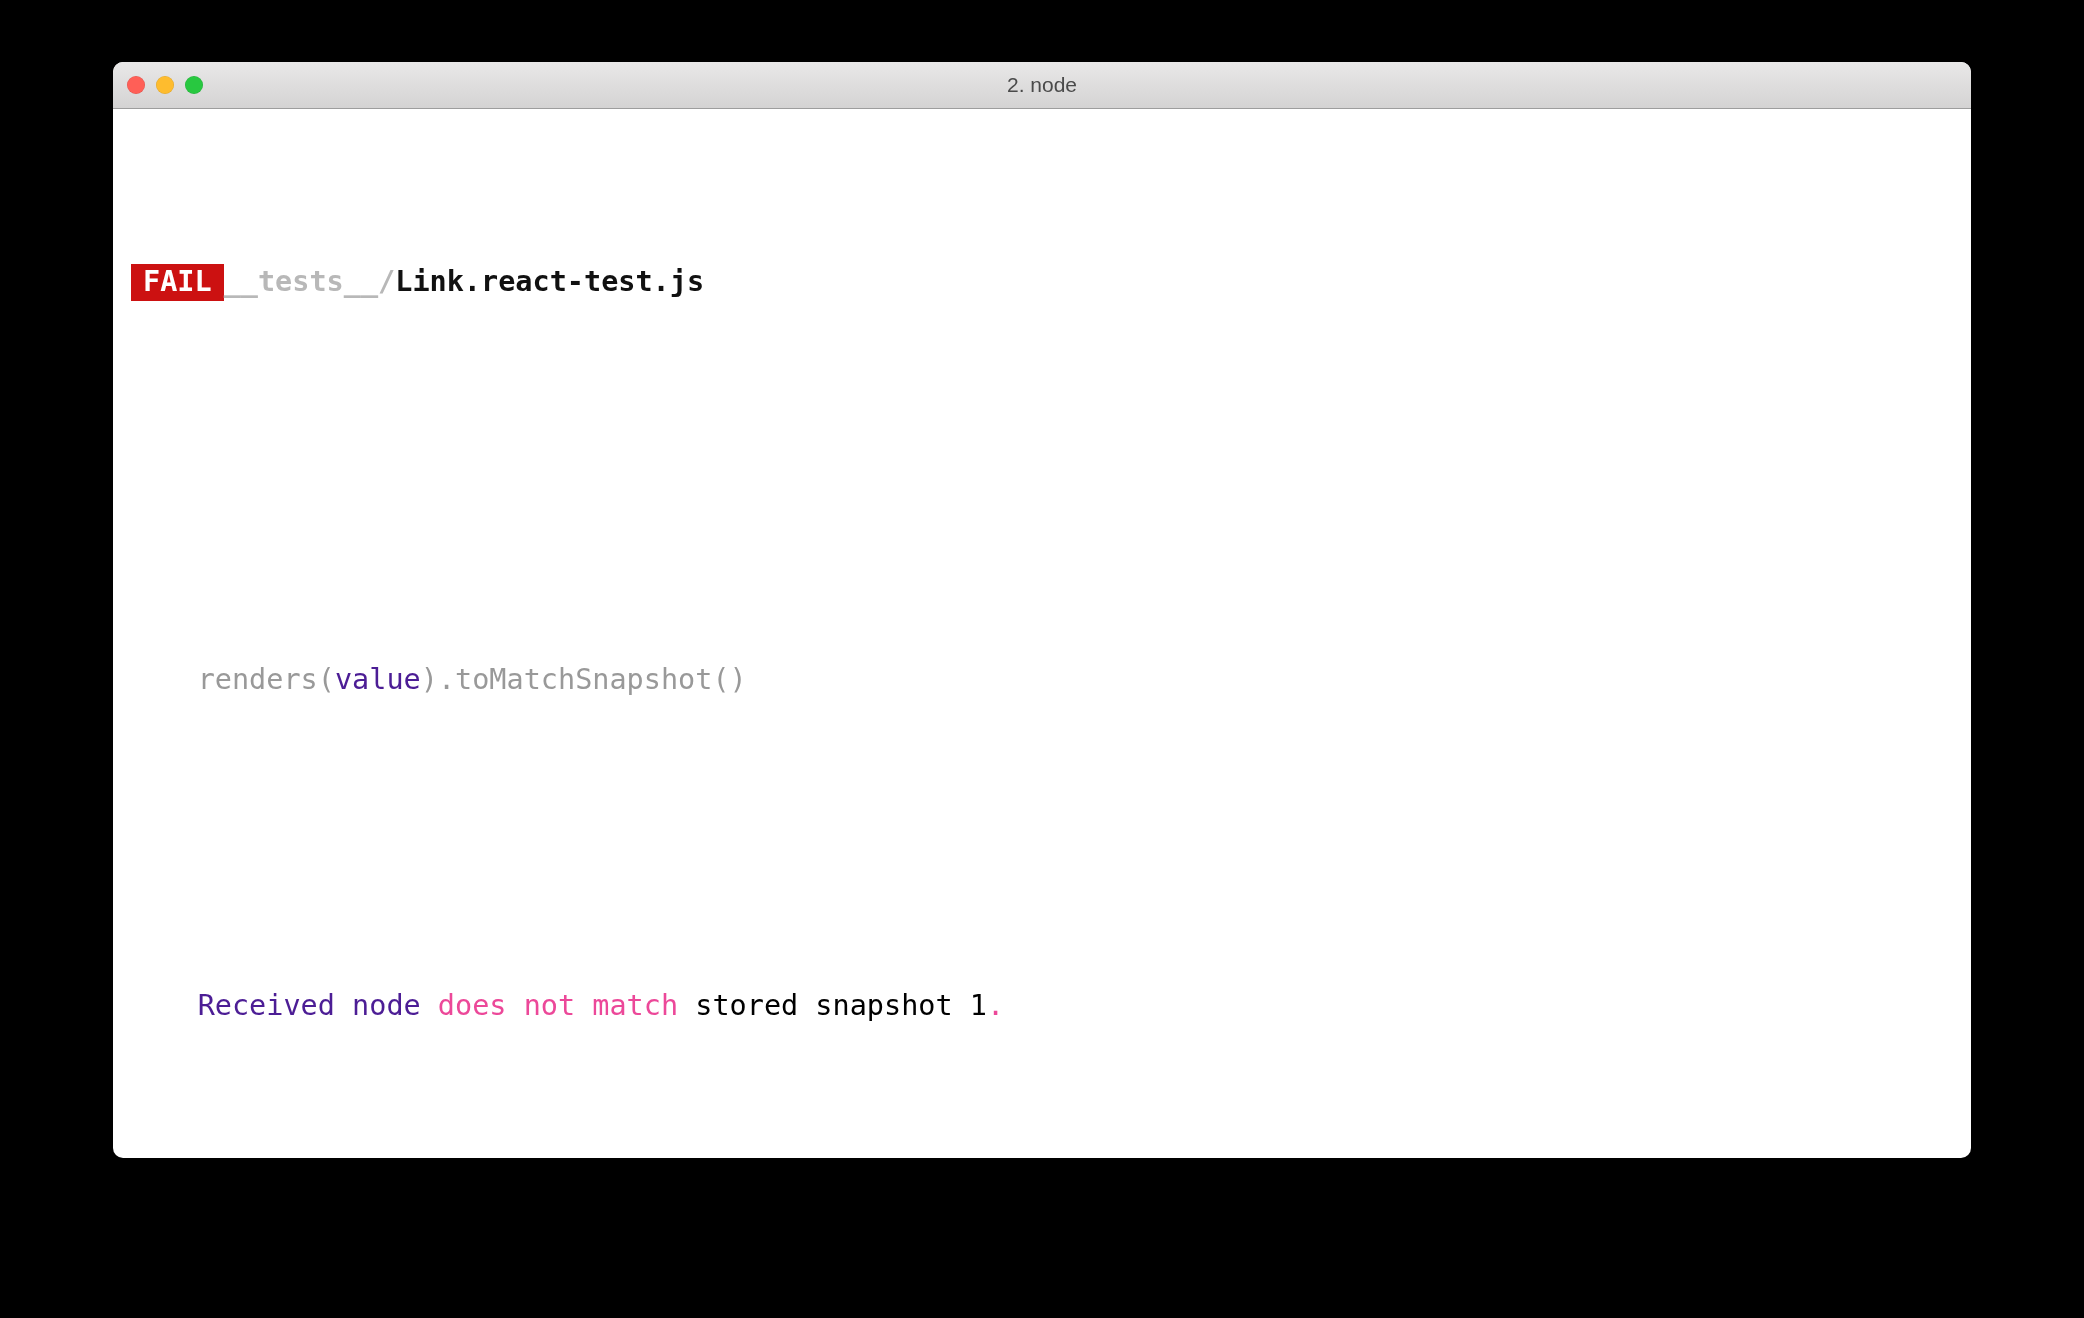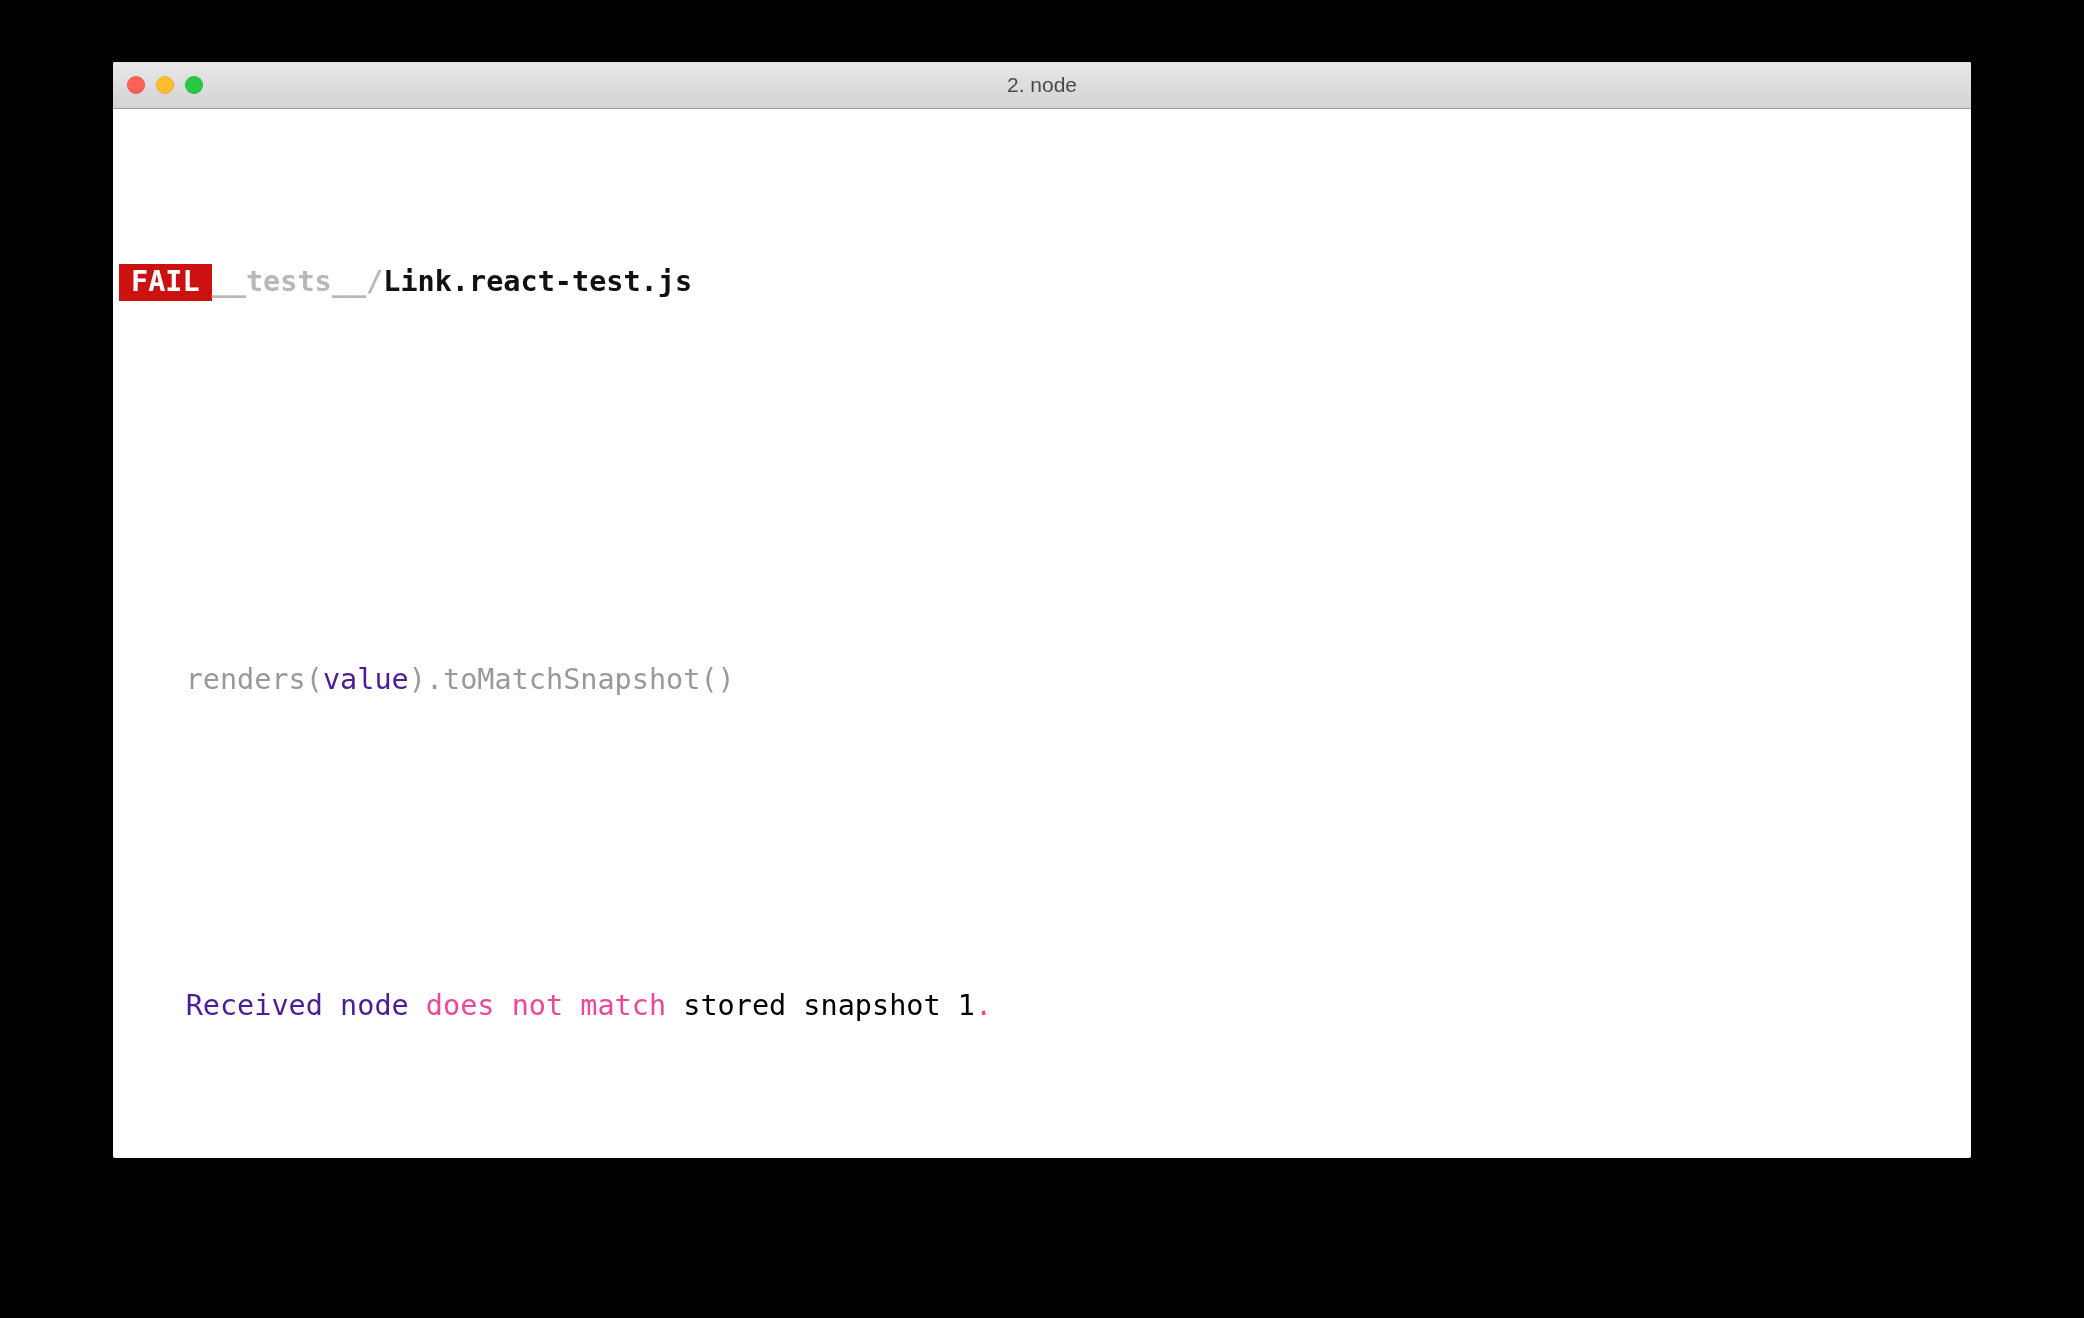--- a/index.html
+++ b/index.html
@@ -15,21 +15,21 @@
   }
 
   
   .window {
     position: absolute;
     left: 113px;
     top: 62px;
     width: 1858px;
     height: 1096px;
     background: #ffffff;
-    border-radius: 2px;
+    border-radius: 10px;
     overflow: hidden;
     box-shadow: 0 0 0 1px rgba(0,0,0,0.25);
   }
   .titlebar {
     height: 46px;
     background: linear-gradient(to bottom, #e9e8e8 0%, #d4d3d3 100%);
     border-bottom: 1px solid #9d9d9d;
     position: relative;
     display: flex;
     align-items: center;
@@ -67,20 +67,21 @@
     font-size: 28.5px;
     line-height: 36.2px;
     white-space: pre;
     color: #000000;
     letter-spacing: 0px;
   }
   .line {
     height: 36.2px;
     padding-left: 4px;
     white-space: pre;
+    margin-left: 12px;
   }
   .line.blank { }
 
   
   .c-gray    { color: #999999; }
   .c-red     { color: #4c1d95; }
   .c-red-br  { color: #ff6b63; }
   .c-green   { color: #000000; }
   .c-black   { color: #ec4899; }
   .bold      { font-weight: bold; }

